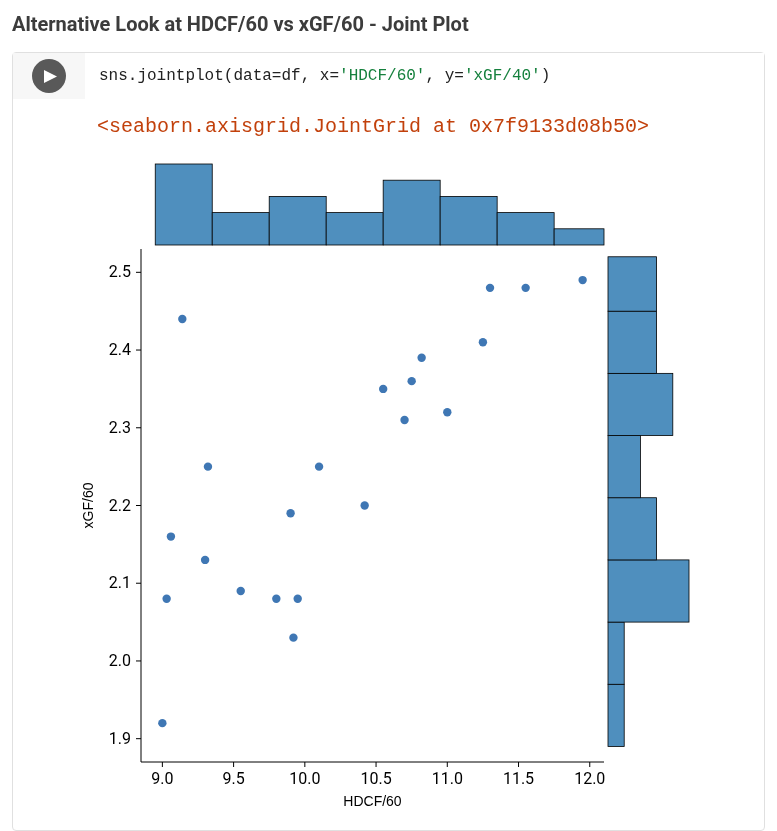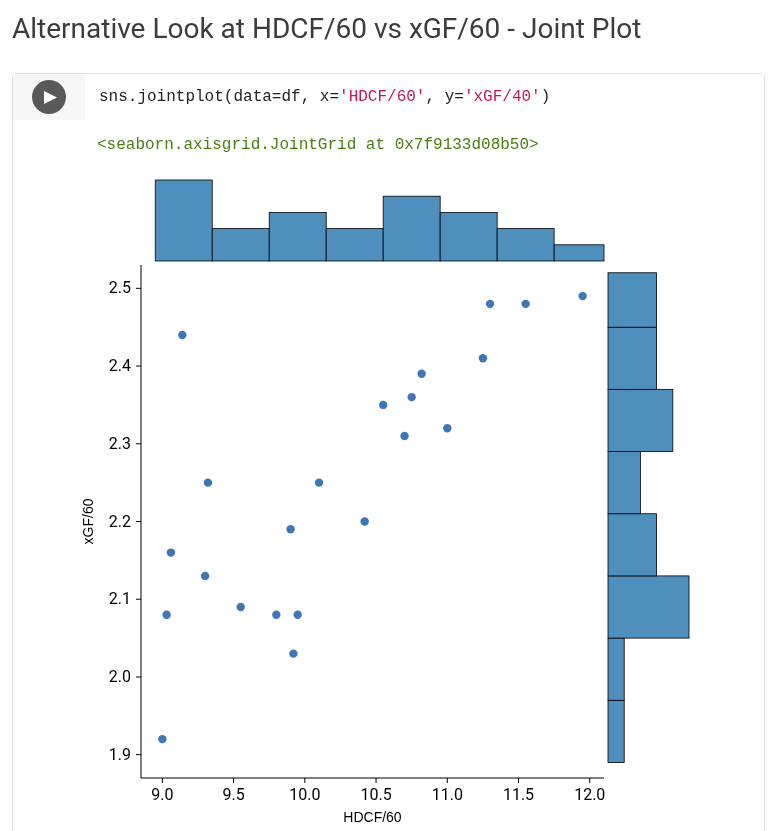--- a/index.html
+++ b/index.html
@@ -5,24 +5,24 @@
   * { box-sizing: border-box; }
   body {
     margin: 0;
     padding: 8px 12px;
     font-family: -apple-system, BlinkMacSystemFont, "Segoe UI", Roboto, Arial, sans-serif;
     background: #fff;
     color: #333;
     width: 777px;
   }
   .section-title {
-    font-size: 28px;
-    font-weight: 400;
+    font-size: 20px;
+    font-weight: 700;
     color: #3c3c3c;
-    margin: 4px 0 28px 0;
+    margin: 4px 0 16px 0;
   }
   .notebook-cell {
     border: 1px solid #e0e0e0;
     border-radius: 4px;
     overflow: visible;
   }
   .code-row {
     display: flex;
     align-items: center;
     background: #fff;
@@ -48,27 +48,27 @@
   }
   .run-btn svg { width: 13px; height: 13px; fill: #fff; margin-left: 2px; }
   .code-area {
     flex: 1;
     font-family: "Courier New", Consolas, monospace;
     font-size: 16px;
     padding: 12px 14px;
     white-space: pre;
     color: #222;
   }
-  .code-area .s { color: #be185d; margin-top: 18px; } 
+  .code-area .s { color: #15803d; margin-top: 18px; } 
   .output-row {
     display: flex;
     padding: 16px 0 18px 84px;
     font-family: "Courier New", Consolas, monospace;
-    font-size: 16px;
-    color: #4d7c0f;
+    font-size: 20px;
+    color: #c2410c;
   }
   .chart-wrap {
     padding: 4px 0 10px 60px;
   }
   svg.chart { display: block; }
   .axis-label {
     font-family: Arial, sans-serif;
     font-size: 14px;
     fill: #000;
   }

